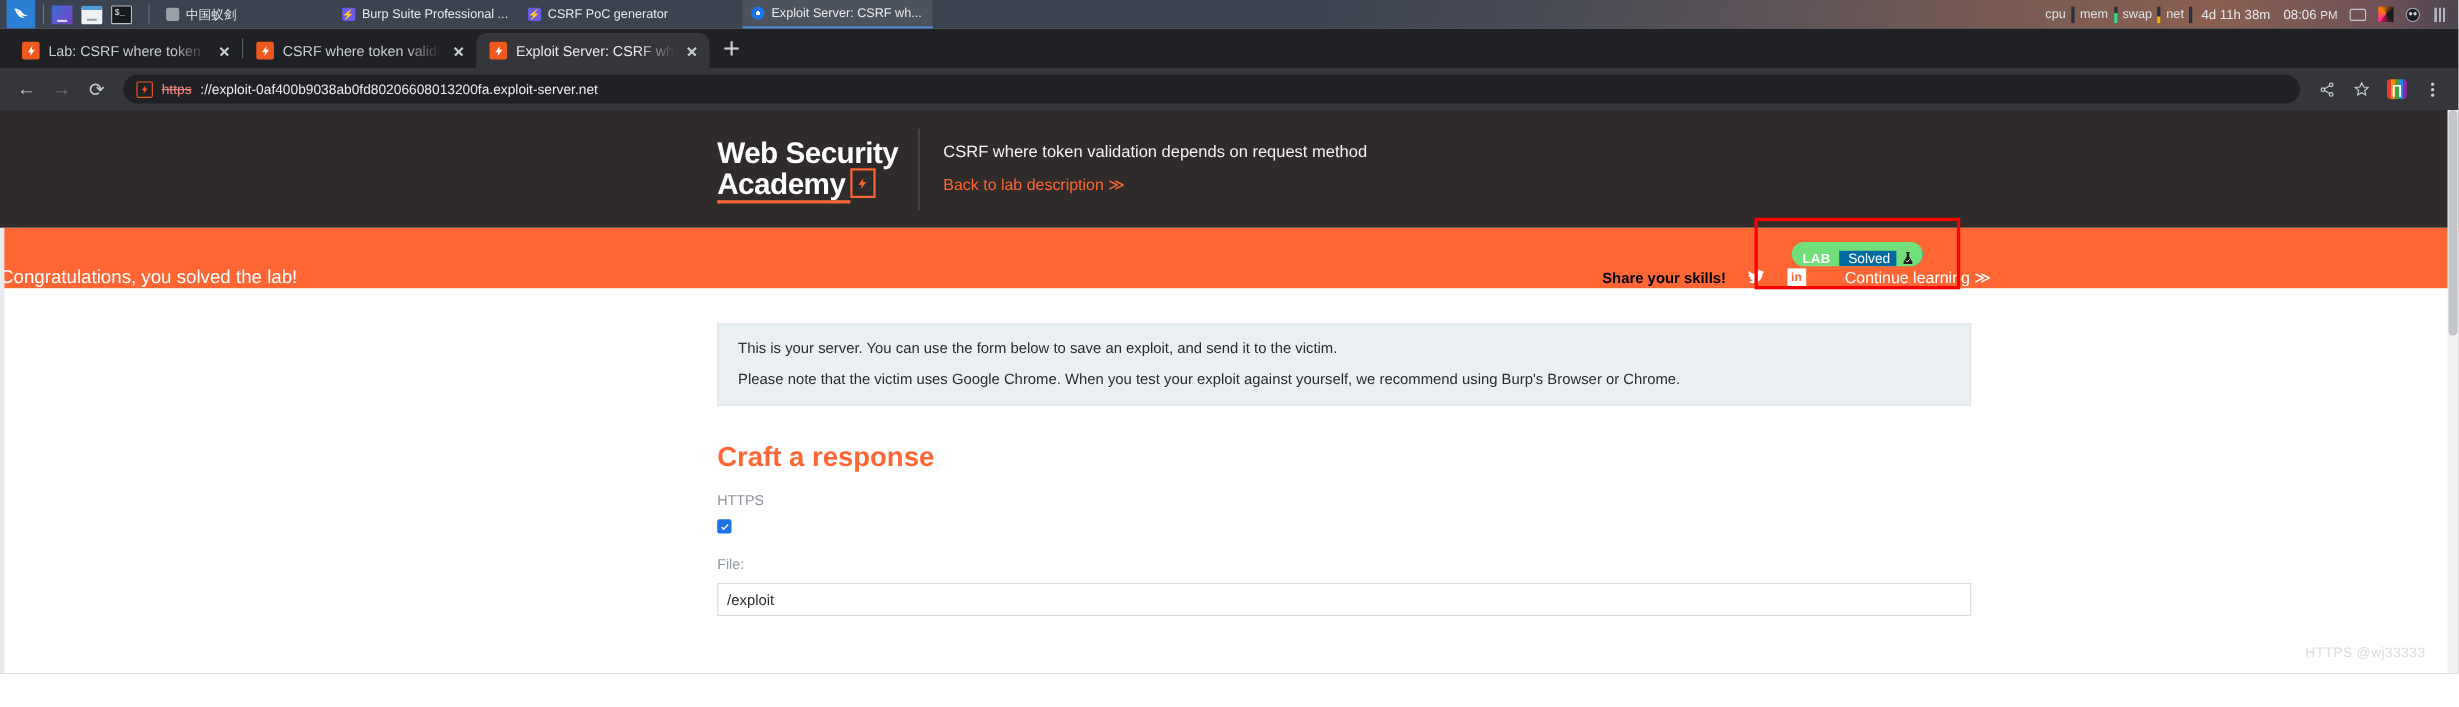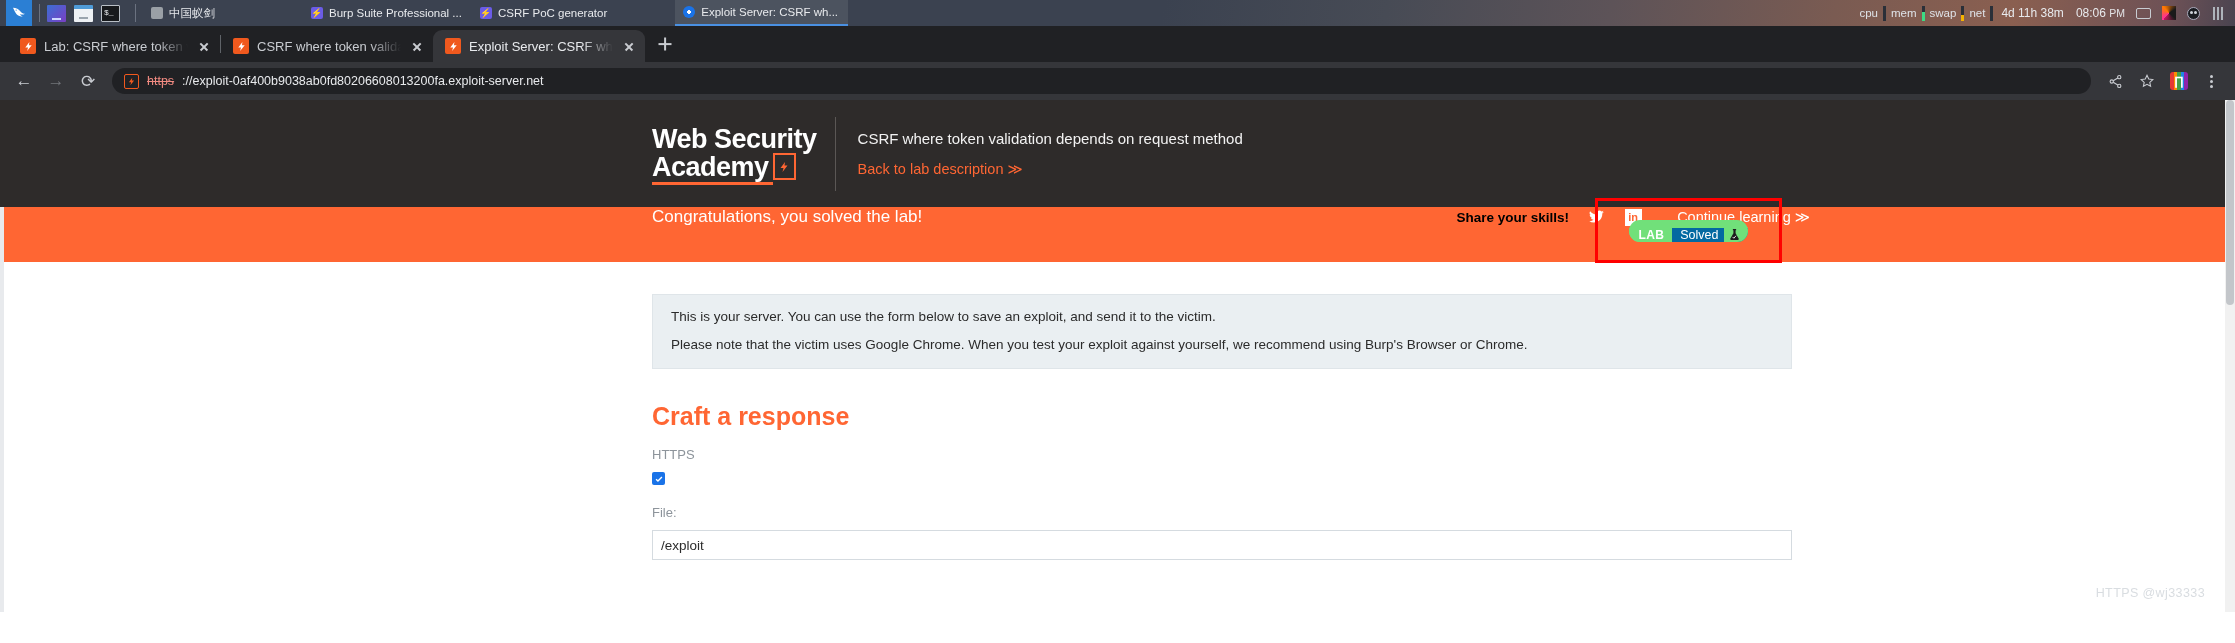--- a/index.html
+++ b/index.html
@@ -185,22 +185,22 @@
   .lab-state {
     background: #0369a1; color: #fff; font-size: 12.5px;
     display:flex; align-items:center; padding: 0 34px 0 8px;
   }
   .lab-flask {
     background: #71e07a; display:flex; align-items:center; justify-content:center;
     padding: 0 7px 0 4px; margin-left: -28px;
   }
 
   .banner {
-    background: #ff6633; height: 55px; display: flex; align-items: flex-start;
-    padding-left: 652px; padding-right: 425px;
+    background: #ff6633; height: 55px; display: flex; align-items: flex-end;
+    padding-right: 425px;
   }
   .banner-msg { color: #fff; font-size: 17px; flex: 1; }
   .banner-right { display:flex; align-items:center; gap: 17px; }
   .share-label { color:#000000; font-size:13.5px; font-weight:bold; }
   .soc { width: 20px; height: 20px; display:flex; align-items:center; justify-content:center; }
   .li-box { width:17px; height:17px; background:#fff; color:#ff6633; font-weight:bold;
             font-size:11px; display:flex; align-items:center; justify-content:center;
             font-family:"Liberation Sans",sans-serif; }
   .continue { color:#fff; font-size:14.5px; text-decoration:none; margin-left: 17px; white-space:nowrap; }
 

